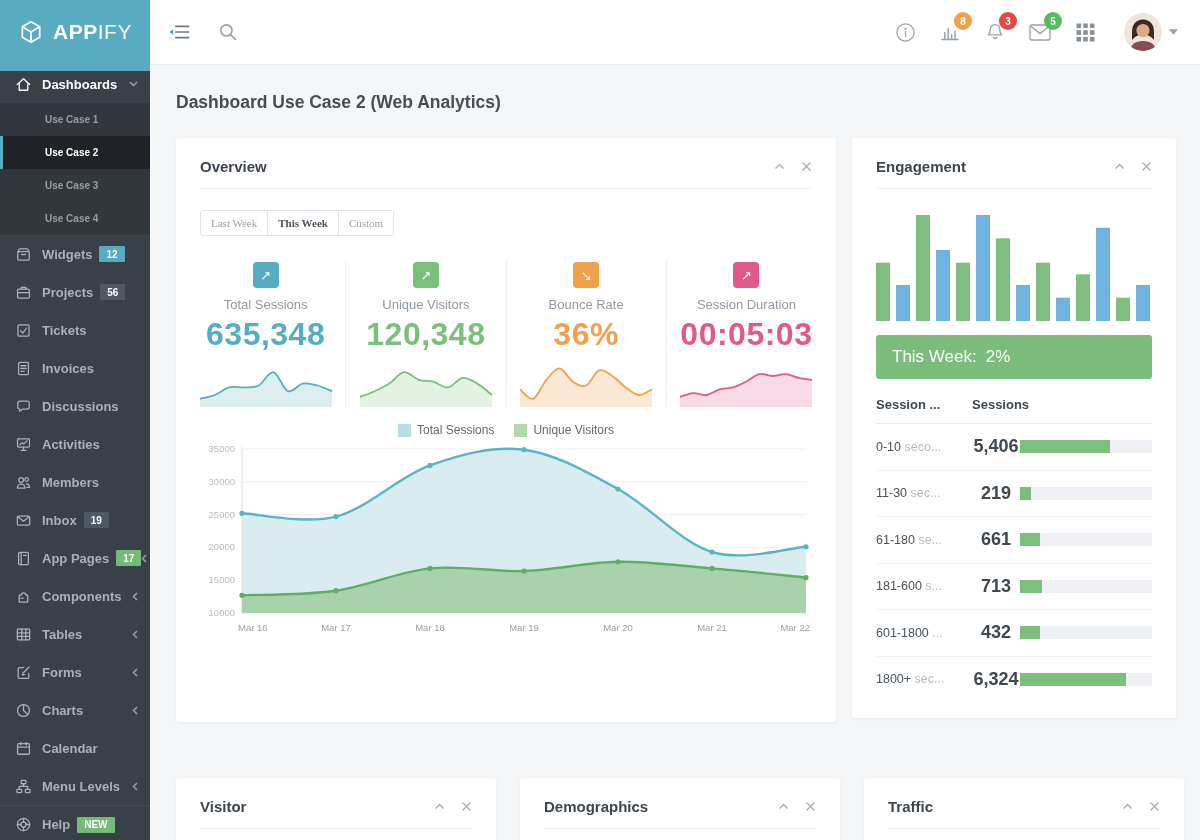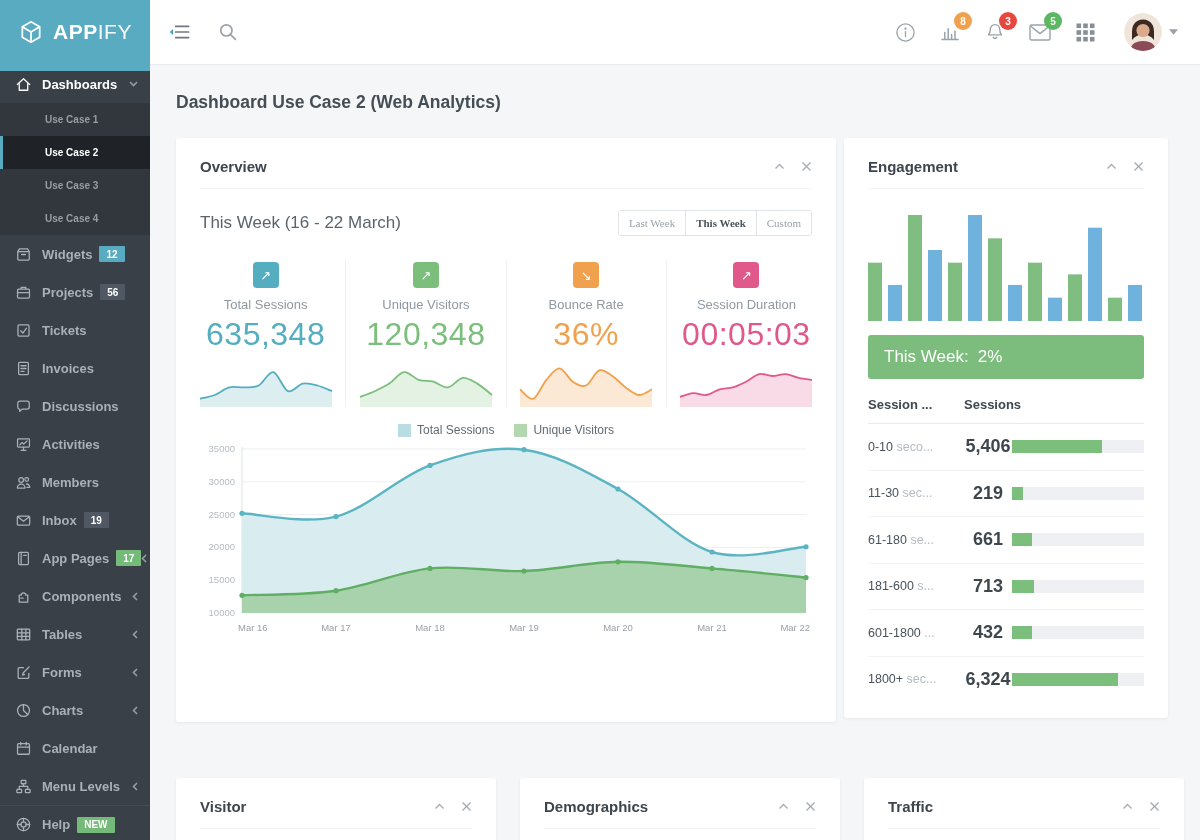--- a/index.html
+++ b/index.html
@@ -35,21 +35,21 @@
   .badge-teal { background:#58abc0; } .badge-gray { background:#505963; } .badge-green { background:#74ba78; }
   .side-chev { margin-left:auto; color:#959ca4; display:flex; }
   .side-sub { background:#31373d; }
   .side-sub-item { height:33px; display:flex; align-items:center; padding-left:42px; color:#969da5;
     font-size:10px; font-weight:600; border-left:3px solid transparent; cursor:pointer; }
   .side-sub-item.active { background:#1f2327; color:#fff; border-left-color:#58abc0; }
 
   
   .main { position:absolute; top:65px; left:150px; width:1050px; }
   .page-title { margin:27px 26px 0; font-size:17.5px; font-weight:600; color:#454d55; }
-  .row1 { display:flex; gap:8px; margin:25px 16px 0 26px; align-items:flex-start; }
+  .row1 { display:flex; gap:16px; margin:25px 16px 0 26px; align-items:flex-start; }
   .row2 { display:flex; gap:24px; margin:56px 16px 0 26px; }
   .card { background:#fff; border-radius:3px; box-shadow:0 1px 3px rgba(40,50,60,.07); }
   .card-overview { width:660px; height:584px; flex:0 0 660px; }
   .card-engagement { width:324px; height:580px; flex:0 0 324px; }
   .card-small { flex:1; height:220px; }
   .card-head { display:flex; align-items:center; margin:0 24px; padding:20px 0 13px;
     border-bottom:1px solid #f0f1f3; }
   .card-title { flex:1; font-size:15px; font-weight:600; color:#3e454d; }
   .head-btn { margin-left:16px; display:flex; color:#a6adb4; cursor:pointer; }
 
@@ -60,21 +60,21 @@
     font-size:11px; color:#9aa1a8; font-family:inherit; cursor:pointer; }
   .btn-group button:first-child { border-left:none; }
   .btn-group button.active { color:#4a525a; font-weight:700; }
 
   .stats { display:flex; margin:24px 10px 0; }
   .stat { flex:1; text-align:center; border-left:1px solid #f0f1f3; padding:2px 6px 0; }
   .stat:first-child { border-left:none; }
   .stat-ico { width:26px; height:26px; border-radius:4px; display:inline-flex; align-items:center;
     justify-content:center; color:#fff; font-size:13px; font-family:"DejaVu Sans", sans-serif; }
   .stat-label { margin-top:9px; font-size:13px; color:#8f99a2; }
-  .stat-value { margin-top:4px; font-size:32px; font-weight:400; letter-spacing:.5px; }
+  .stat-value { margin-top:4px; font-size:32px; font-weight:700; letter-spacing:.5px; }
   .stat-spark { margin-top:8px; height:46px; }
 
   .chart-wrap { margin:16px 24px 0; }
   .legend { display:flex; justify-content:center; gap:20px; font-size:12px; color:#606b74; margin-bottom:4px; }
   .legend-item { display:flex; align-items:center; }
   .legend-swatch { width:13px; height:13px; display:inline-block; margin-right:6px; }
 
   .bars-wrap { margin:20px 24px 0; height:112px; }
   .banner { margin:14px 24px 0; border-radius:3px; color:#fff; font-size:17px; padding:12px 16px; }
   .banner .val { margin-left:9px; }
@@ -401,21 +401,20 @@
               <path d="M1.5 5.5 5.5 1.5 9.5 5.5"></path>
             </svg>
         </span>
         <span class="head-btn">
           <svg width="11" height="11" viewBox="0 0 11 11" stroke="currentColor" stroke-width="1.4">
               <path d="M1.5 1.5l8 8M9.5 1.5l-8 8"></path>
             </svg>
         </span>
       </div>
       <div class="section-row">
-        <span class="section-title">This Week (16 - 22 March)</span>
         <span class="btn-group">
           <button>Last Week</button>
           <button class="active">This Week</button>
           <button>Custom</button>
         </span>
       </div>
       <div class="stats">
           <div class="stat"><div class="stat-ico" style="background: rgb(84, 174, 192);">↗</div><div class="stat-label">Total Sessions</div><div class="stat-value" style="color: rgb(84, 174, 192);">635,348</div><div class="stat-spark"><svg width="140" height="46" viewBox="0 0 140 46">
                 <path d="M4,37.8C6.4,37.2 13.8,35.9 18.7,34.0C23.6,32.1 28.4,27.7 33.3,26.4C38.2,25.1 43.1,26.7 48.0,26.4C52.9,26.1 57.8,27.0 62.7,24.5C67.6,22.0 72.4,10.3 77.3,11.2C82.2,12.2 87.1,28.3 92.0,30.2C96.9,32.1 101.8,23.6 106.7,22.6C111.6,21.7 116.4,23.2 121.3,24.5C126.2,25.8 133.6,29.3 136.0,30.2L136,46L4,46Z" fill="#ddeef1"></path>
                 <path d="M4,37.8C6.4,37.2 13.8,35.9 18.7,34.0C23.6,32.1 28.4,27.7 33.3,26.4C38.2,25.1 43.1,26.7 48.0,26.4C52.9,26.1 57.8,27.0 62.7,24.5C67.6,22.0 72.4,10.3 77.3,11.2C82.2,12.2 87.1,28.3 92.0,30.2C96.9,32.1 101.8,23.6 106.7,22.6C111.6,21.7 116.4,23.2 121.3,24.5C126.2,25.8 133.6,29.3 136.0,30.2" fill="none" stroke="#54aec0" stroke-width="1.8"></path>

